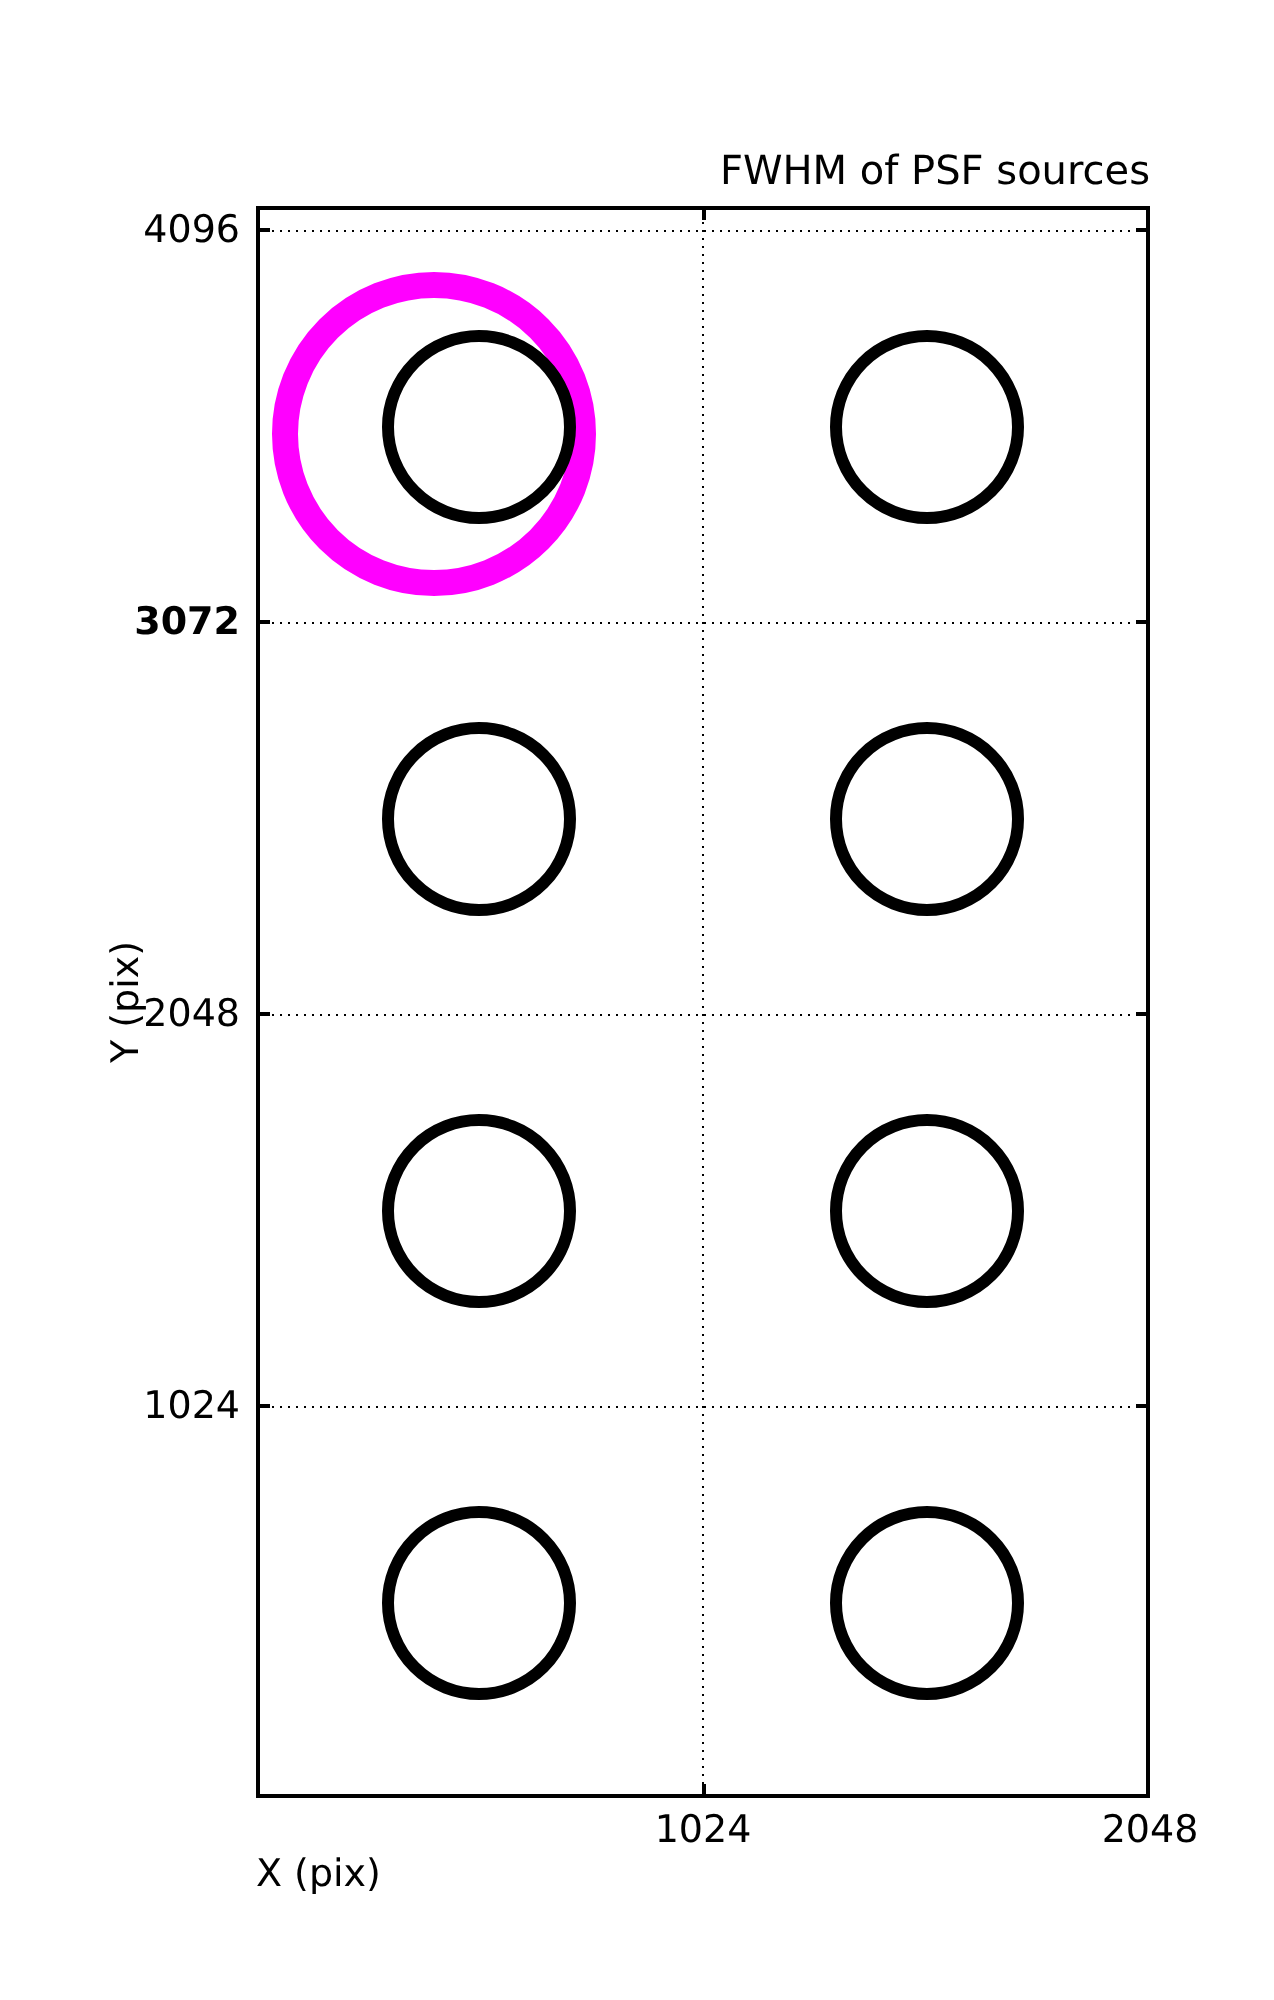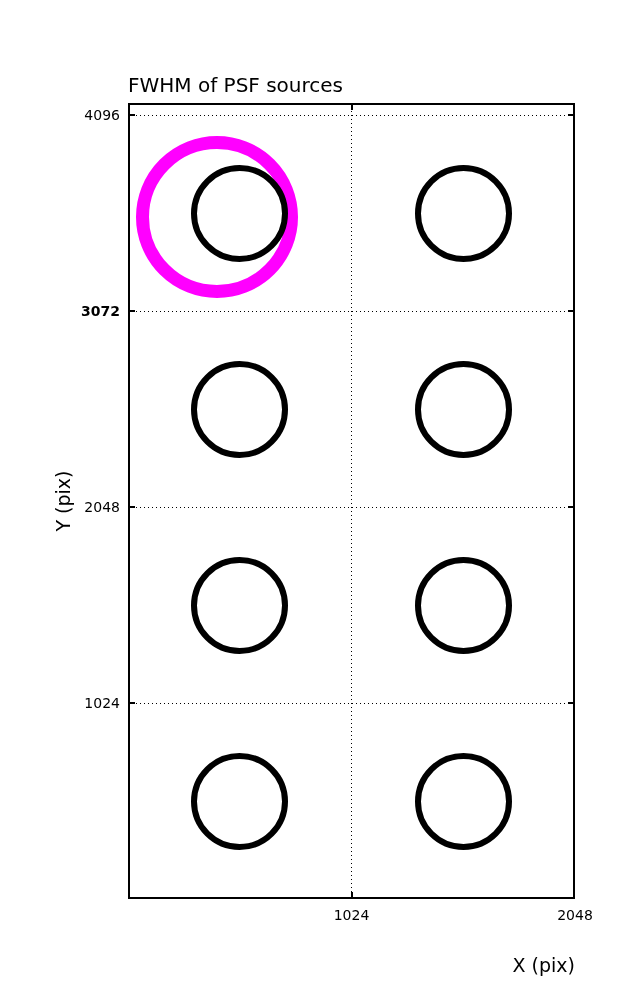--- a/index.html
+++ b/index.html
@@ -13,21 +13,21 @@
     width: 637px;
     height: 1000px;
     background: #ffffff;
     overflow: hidden;
   }
   .chart-title {
     position: absolute;
     left: 128px;
     top: 73px;
     width: 447px;
-    text-align: left;
+    text-align: right;
     font-size: 20px;
     color: #000000;
     white-space: nowrap;
   }
   .plot-area {
     position: absolute;
     left: 128px;
     top: 103px;
     width: 447px;
     height: 796px;
@@ -55,39 +55,38 @@
   .tick.y { width: 7px; height: 2px; }
   .tick.x { width: 2px; height: 7px; }
   .marker {
     position: absolute;
     border-radius: 50%;
     background: transparent;
     box-sizing: border-box;
   }
   .tick-label {
     position: absolute;
-    font-size: 14px;
+    font-size: 19px;
     line-height: 21px;
     color: #000000;
     white-space: nowrap;
   }
   .tick-label.y { text-align: right; }
   .tick-label.x { text-align: center; }
   .axis-label {
     position: absolute;
     font-size: 19px;
     color: #000000;
     white-space: nowrap;
   }
   .x-axis-label {
     left: 128px;
     top: 926px;
     width: 447px;
-    text-align: right;
-    margin-top: 28px;
+    text-align: left;
   }
   .y-axis-label {
     left: -37px;
     top: 490px;
     width: 200px;
     text-align: center;
     transform: rotate(-90deg);
     transform-origin: center center;
   }
 </style>

